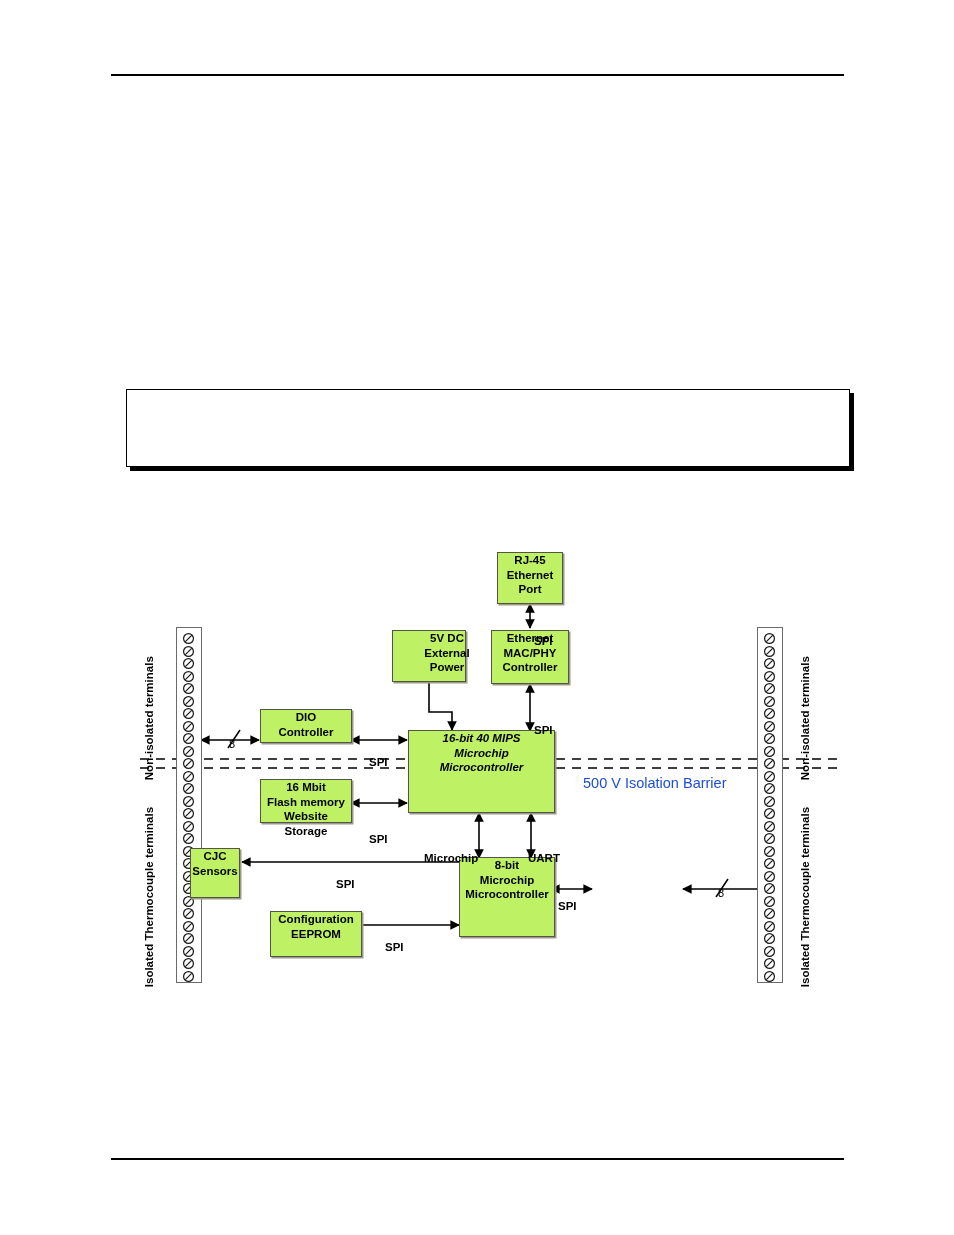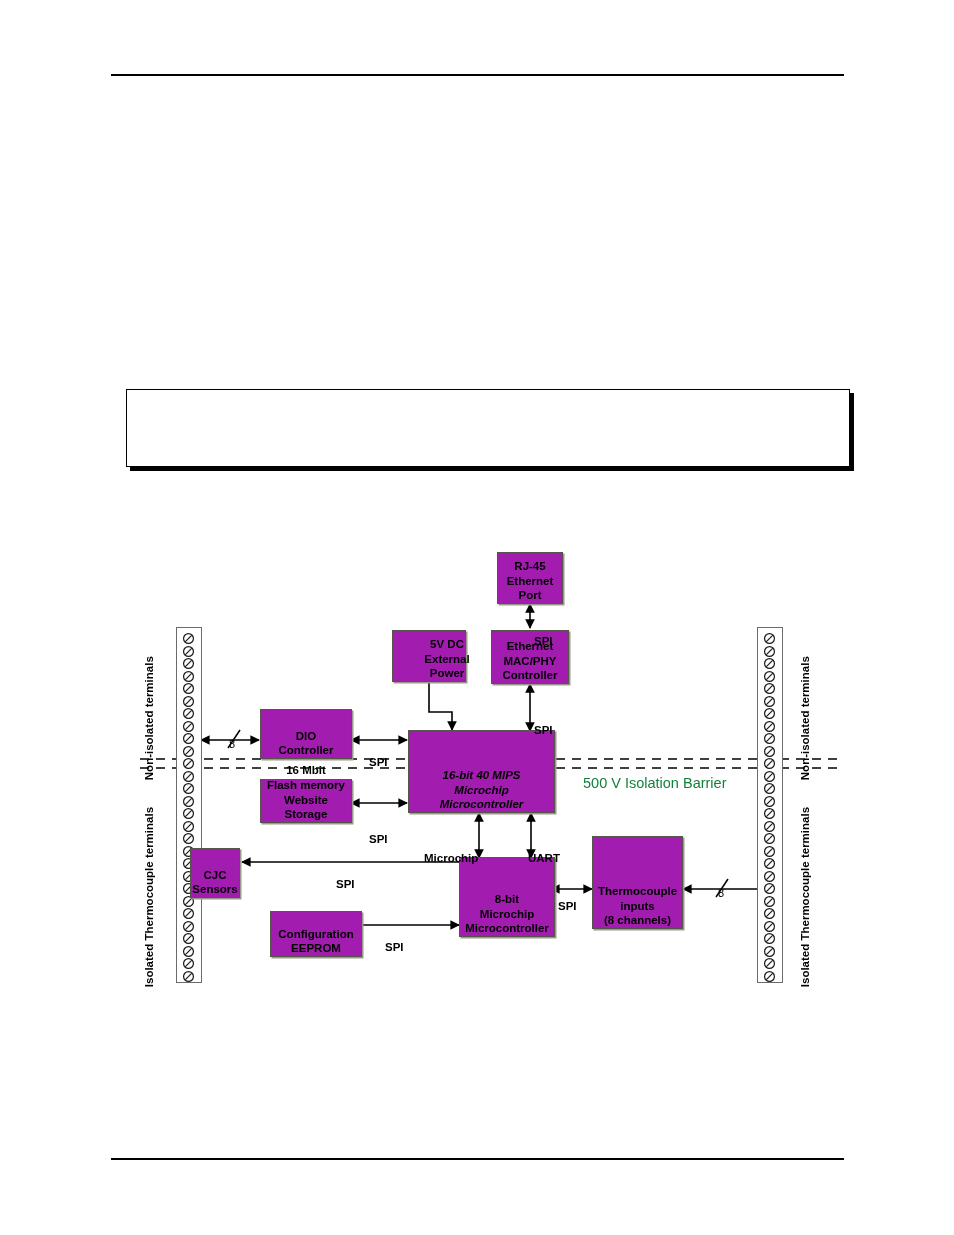--- a/index.html
+++ b/index.html
@@ -49,25 +49,25 @@
     left: 0;
     top: 0;
     width: 954px;
     height: 1235px;
   }
   #diagram svg { display: block; }
 
   
   .blk {
     position: absolute;
-    background: #a21caf;
+    background: #bef264;
     border: 1.4px solid #565449;
     box-sizing: border-box;
     display: flex;
-    align-items: flex-end;
+    align-items: flex-start;
     justify-content: center;
     text-align: center;
     font-weight: bold;
     font-size: 11.5px;
     line-height: 1.28;
     color: #000000;
     box-shadow: 1.5px 1.5px 0 0 #9a9a8a;
   }
   .blk span { display: block; padding: 0 2px; }
 
@@ -77,21 +77,21 @@
     font-size: 11.5px;
     font-weight: bold;
     color: #000000;
     white-space: nowrap;
     margin-top: 28px;
   }
   .lbl-reg {
     position: absolute;
     font-size: 14.5px;
     font-weight: normal;
-    color: #15803d;
+    color: #1d4ed8;
     white-space: nowrap;
   }
   .bus-num {
     position: absolute;
     font-size: 11px;
     font-weight: normal;
     color: #000000;
   }
 
   
@@ -457,21 +457,21 @@
     </div>
 
     <div class="blk" id="blk-power" style="left:392px; top:630px; width:74px; height:52px;padding-left:36px;">
       <div>
         <span>5V DC</span>
         <span>External</span>
         <span>Power</span>
       </div>
     </div>
 
-    <div class="blk" id="blk-dio" style="left:260px; top:709px; width:92px; height:50px;">
+    <div class="blk" id="blk-dio" style="left:260px; top:709px; width:92px; height:34px;">
       <div>
         <span>DIO</span>
         <span>Controller</span>
       </div>
     </div>
 
     <div class="blk" id="blk-flash" style="left:260px; top:779px; width:92px; height:44px;">
       <div>
         <span>16 Mbit</span>
         <span>Flash memory</span>
@@ -502,27 +502,20 @@
     </div>
 
     <div class="blk" id="blk-mcu8" style="left:459px; top:857px; width:96px; height:80px;">
       <div>
         <span>8-bit</span>
         <span>Microchip</span>
         <span>Microcontroller</span>
       </div>
     </div>
 
-    <div class="blk" id="blk-tc" style="left:592px; top:836px; width:91px; height:93px;">
-      <div>
-        <span>Thermocouple</span>
-        <span>inputs</span>
-        <span>(8 channels)</span>
-      </div>
-    </div>
 
     <div class="lbl" style="left:534px; top:607px;">SPI</div>
 
     <div class="lbl" style="left:534px; top:696px;">SPI</div>
 
     <div class="lbl" style="left:369px; top:728px;">SPI</div>
 
     <div class="lbl" style="left:369px; top:805px;">SPI</div>
 
     <div class="lbl" style="left:336px; top:850px;">SPI</div>

